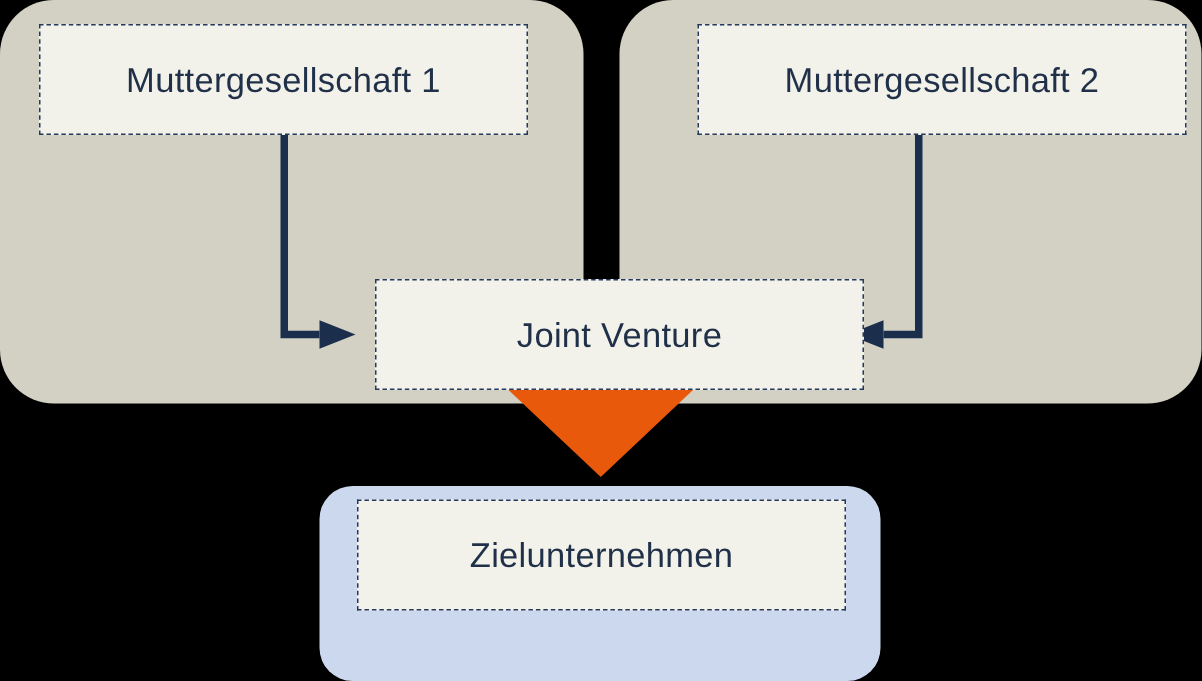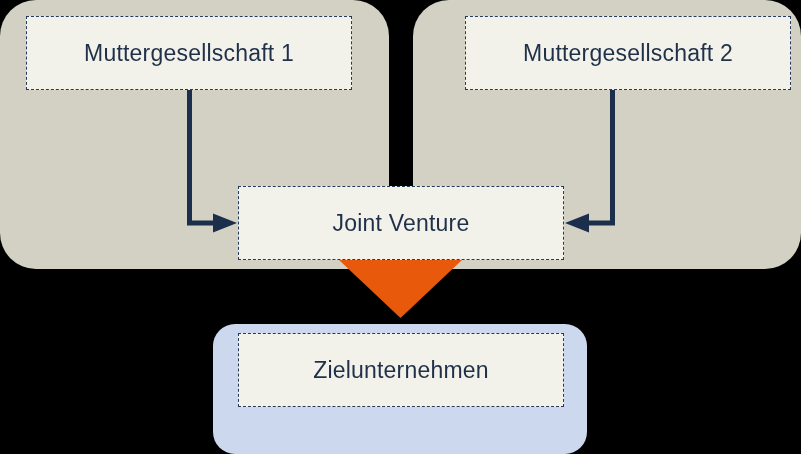--- a/index.html
+++ b/index.html
@@ -74,21 +74,21 @@
     color: #1F3048;
     font-size: 23px;
     font-weight: 400;
     letter-spacing: 0.2px;
     white-space: nowrap;
     line-height: 1;
   }
 
   #box-parent-1 { left: 26px;  top: 16px;  width: 326px; height: 74px; }
   #box-parent-2 { left: 449px; top: 16px; width: 326px; height: 74px; margin-left: 16px; }
-  #box-jv       { left: 238px; top: 186px; width: 326px; height: 74px; }
+  #box-jv       { left: 250px; top: 186px; width: 326px; height: 74px; }
   #box-target   { left: 238px; top: 333px; width: 326px; height: 74px; }
 
   
   #connectors {
     position: absolute;
     left: 0;
     top: 0;
     width: 801px;
     height: 454px;
     z-index: 4;

